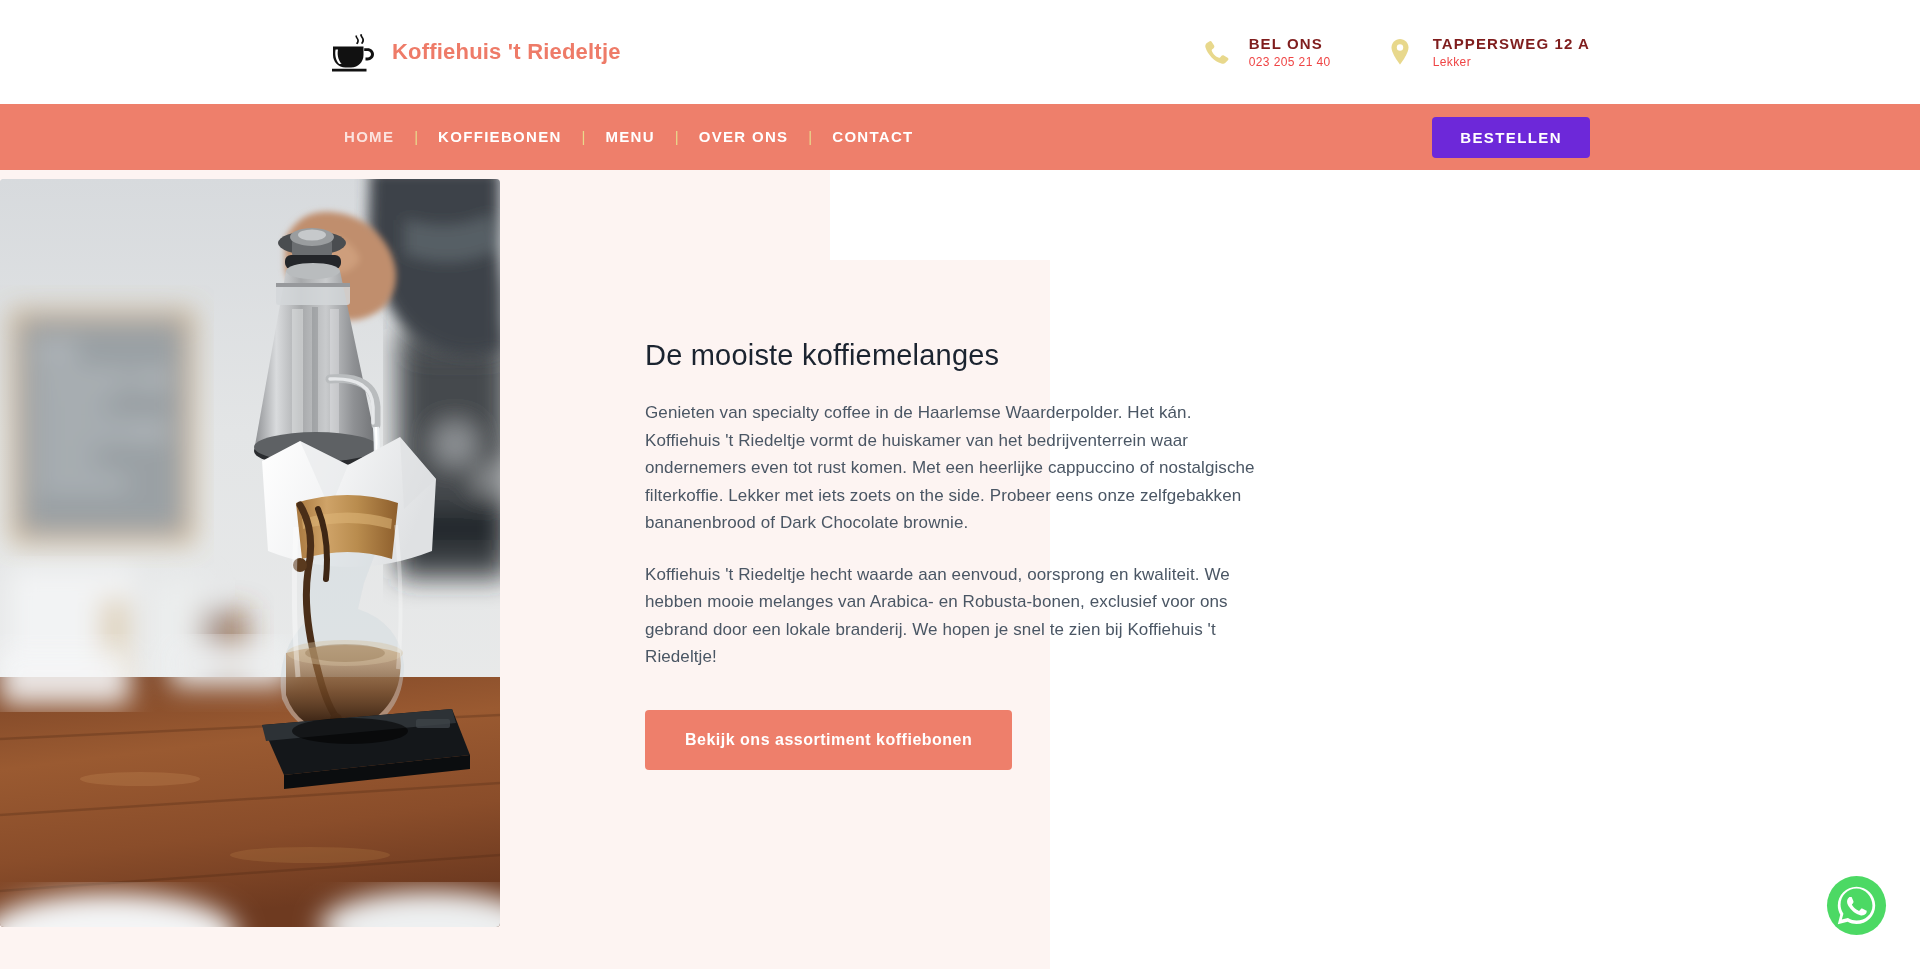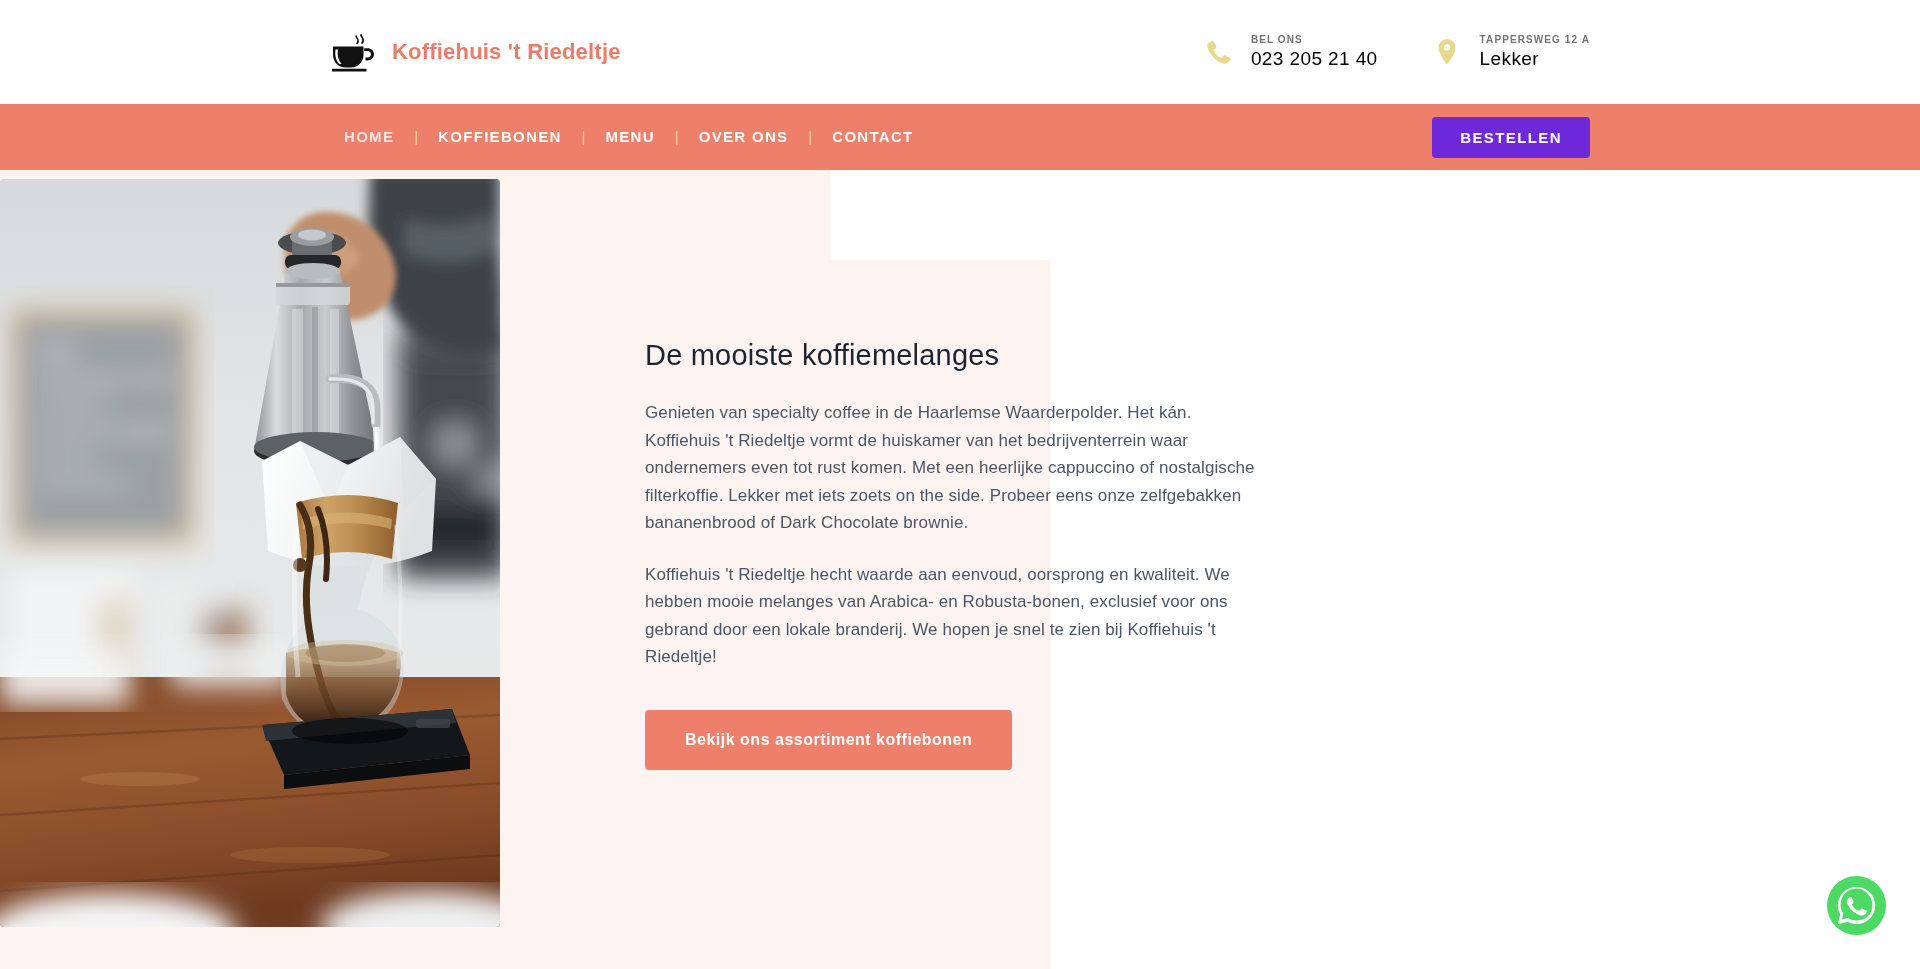--- a/index.html
+++ b/index.html
@@ -102,29 +102,29 @@
     height: 30px;
     flex: none;
     display: block;
   }
   .contact-text {
     display: flex;
     flex-direction: column;
     gap: 3px;
   }
   .contact-label {
-    font-size: 10px;
+    font-size: 15px;
     font-weight: bold;
-    color: #737373;
+    color: #7f1d1d;
     letter-spacing: 1.1px;
     white-space: nowrap;
   }
   .contact-value {
-    font-size: 19px;
-    color: #000000;
+    font-size: 12px;
+    color: #ef4444;
     letter-spacing: 0.4px;
     white-space: nowrap;
   }
 
   
   .navbar {
     position: relative;
     z-index: 10;
     height: 66px;
     background: #EE7F6B;

